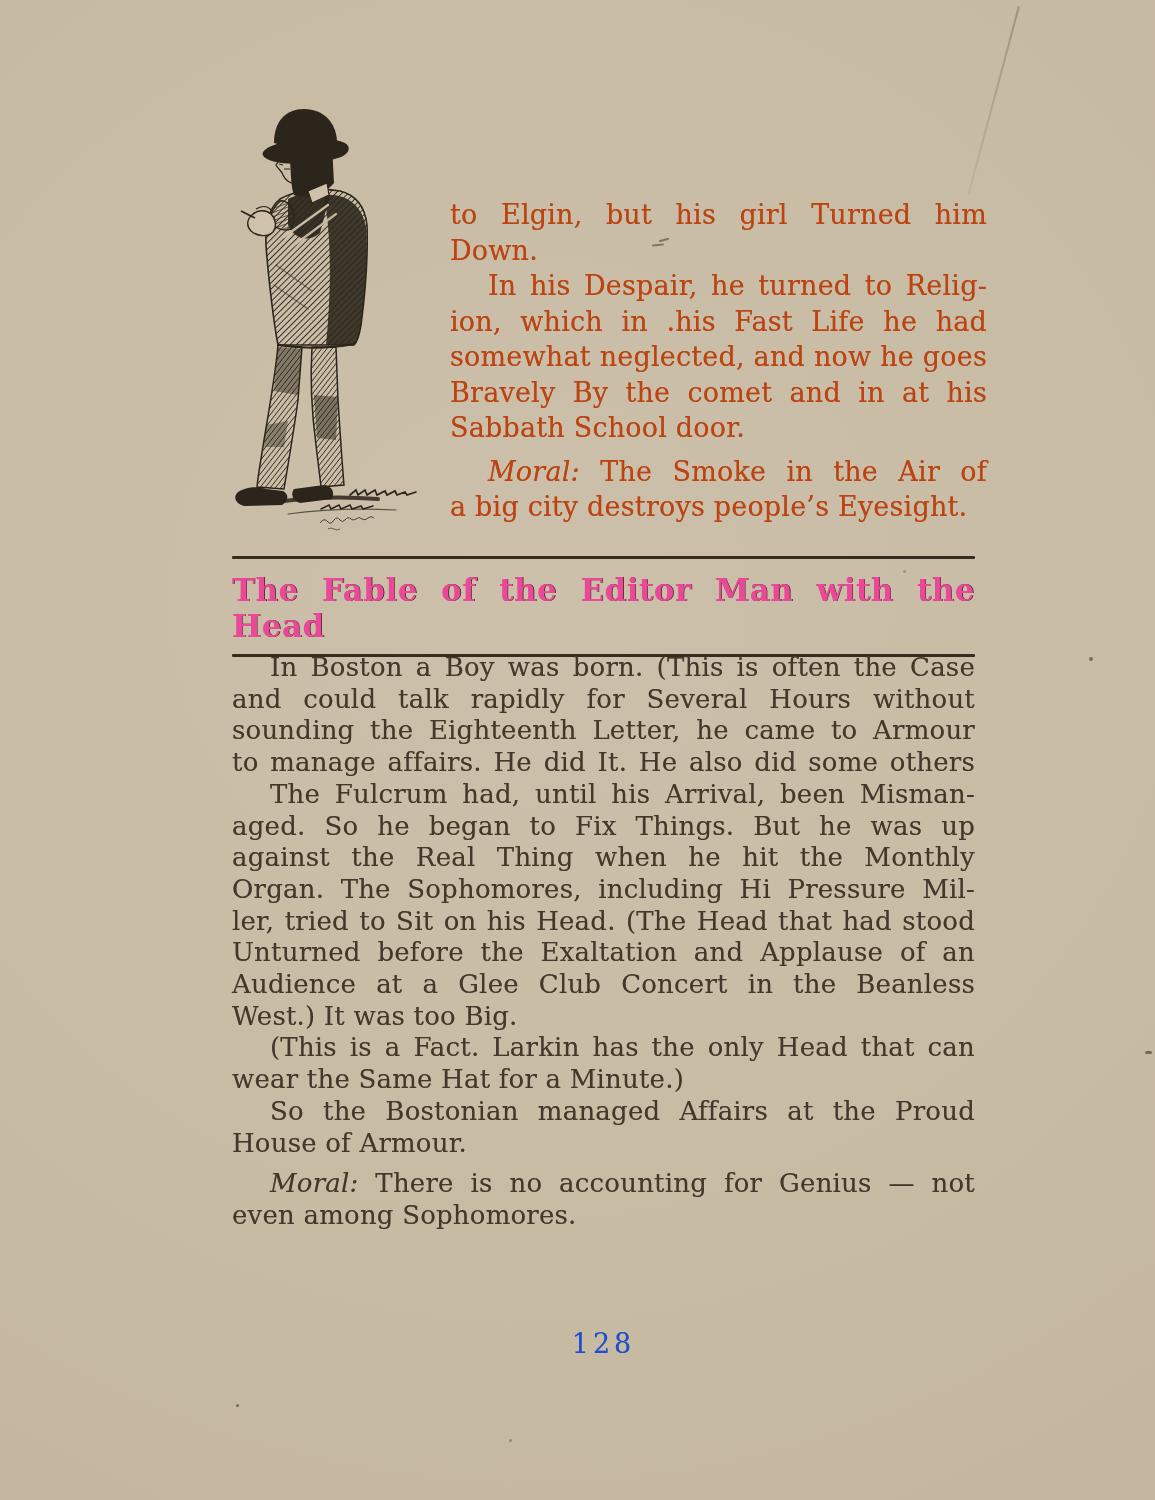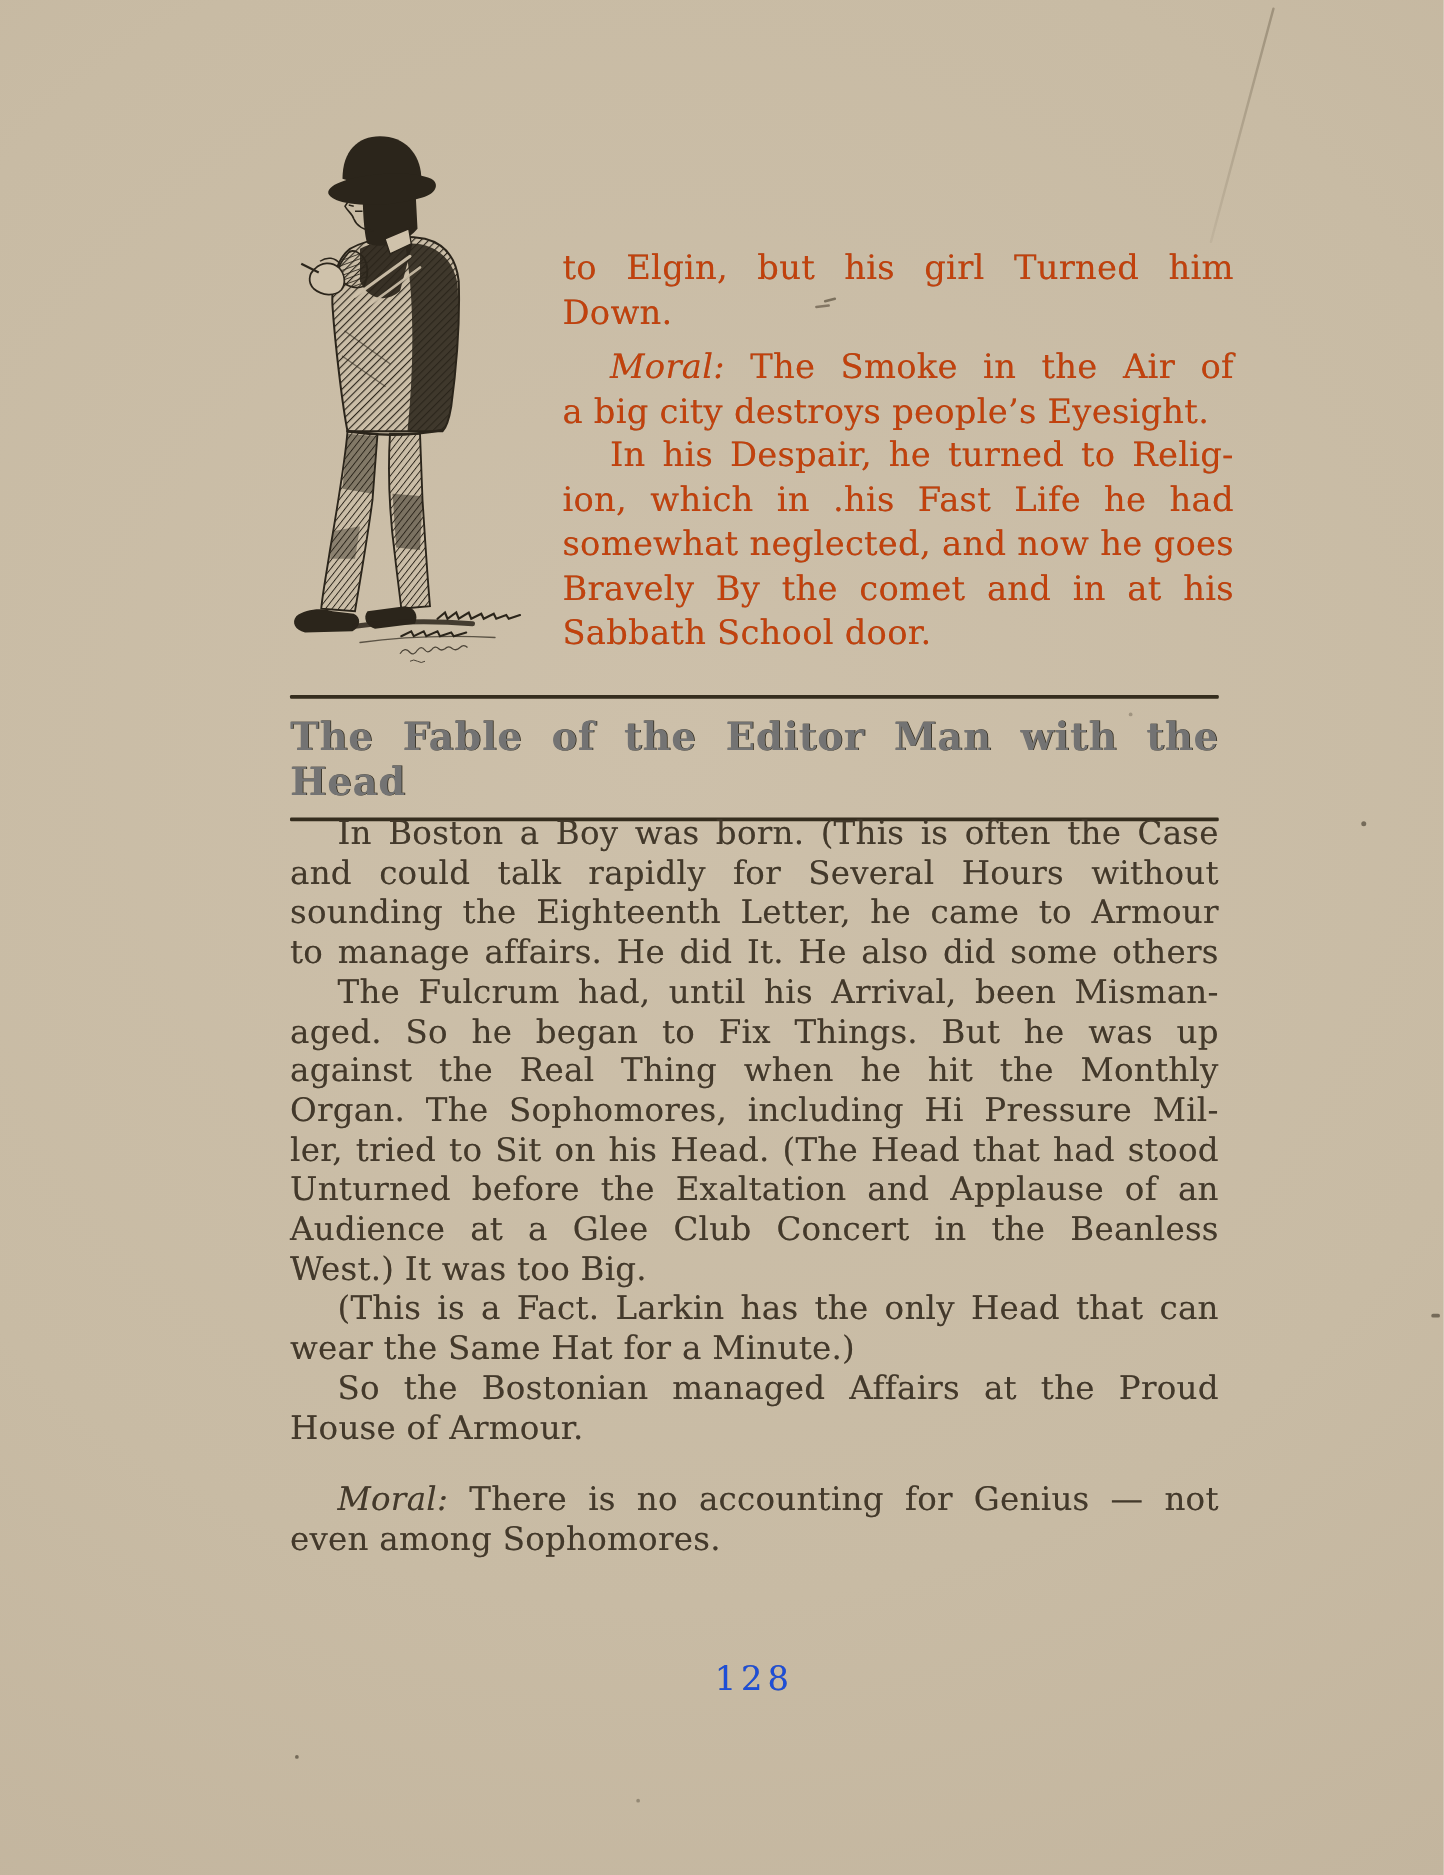--- a/index.html
+++ b/index.html
@@ -28,32 +28,32 @@
     position:absolute;left:450px;top:197px;width:537px;
     font-size:27px;line-height:35.5px;color:#c2410c;
     text-shadow:0 0 .5px rgba(66,57,43,.45);
   }
   .topcol .moral{margin-top:8px}
 
   .band{position:absolute;left:232px;top:556px;width:743px}
   .rule{height:3px;background:#352d1e;border-radius:1px}
   .fable-title{
     margin:0;padding:13px 0 10px 0;
-    font-size:31px;line-height:36px;font-weight:700;color:#737373;
+    font-size:31px;line-height:36px;font-weight:700;color:#ec4899;
     text-align:justify;text-align-last:justify;
     text-shadow:.6px 0 0 #2f2818;
     letter-spacing:.5px;
   }
 
   .maincol{
     position:absolute;left:232px;top:652px;width:743px;
     font-size:26px;line-height:31.7px;color:#43392b;
     text-shadow:0 0 .5px rgba(66,57,43,.45);
   }
-  .maincol .moral{margin-top:26px}
+  .maincol .moral{margin-top:9px}
 
   .moral-label{font-style:italic}
 
   .pagenum{
     position:absolute;left:232px;top:1328px;width:743px;
     text-align:center;font-size:27px;letter-spacing:4px;color:#1d4ed8;
     text-shadow:0 0 .5px rgba(66,57,43,.45);
   }
 
   .ink-mark{position:absolute;left:652px;top:238px;width:20px;height:11px}
@@ -150,31 +150,31 @@
     <path d="M92,428 q4,-6 8,-1 q3,3 6,-2 q3,-4 6,0 q2,3 5,0 q3,-4 6,-1 q2,2 5,0 q3,-3 6,0 q3,2 6,-1 q3,-3 6,0" stroke-width="1"></path>
     <path d="M100,434 q3,-2 6,0 q3,2 6,0" stroke-width=".8"></path>
   </g>
 </svg>
 
 <div class="topcol">
   <div class="para">
       <div class="tline">to Elgin, but his girl Turned him</div>
       <div class="tline tlast">Down.</div>
     </div>
-  <div class="para moral indent">
-    <div class="tline"><i class="moral-label">Moral:</i> <span>The Smoke in the Air of</span></div>
-    <div class="tline tlast">a big city destroys people’s Eyesight.</div>
-  </div>
   <div class="para indent">
       <div class="tline">In his Despair, he turned to Relig-</div>
       <div class="tline">ion, which in .his Fast Life he had</div>
       <div class="tline">somewhat neglected, and now he goes</div>
       <div class="tline">Bravely By the comet and in at his</div>
       <div class="tline tlast">Sabbath School door.</div>
     </div>
+  <div class="para moral indent">
+    <div class="tline"><i class="moral-label">Moral:</i> <span>The Smoke in the Air of</span></div>
+    <div class="tline tlast">a big city destroys people’s Eyesight.</div>
+  </div>
 </div>
 
 <div class="ink-mark"></div>
 
 <div class="band">
   <div class="rule"></div>
   <h1 class="fable-title">The Fable of the Editor Man with the Head</h1>
   <div class="rule"></div>
 </div>
 

